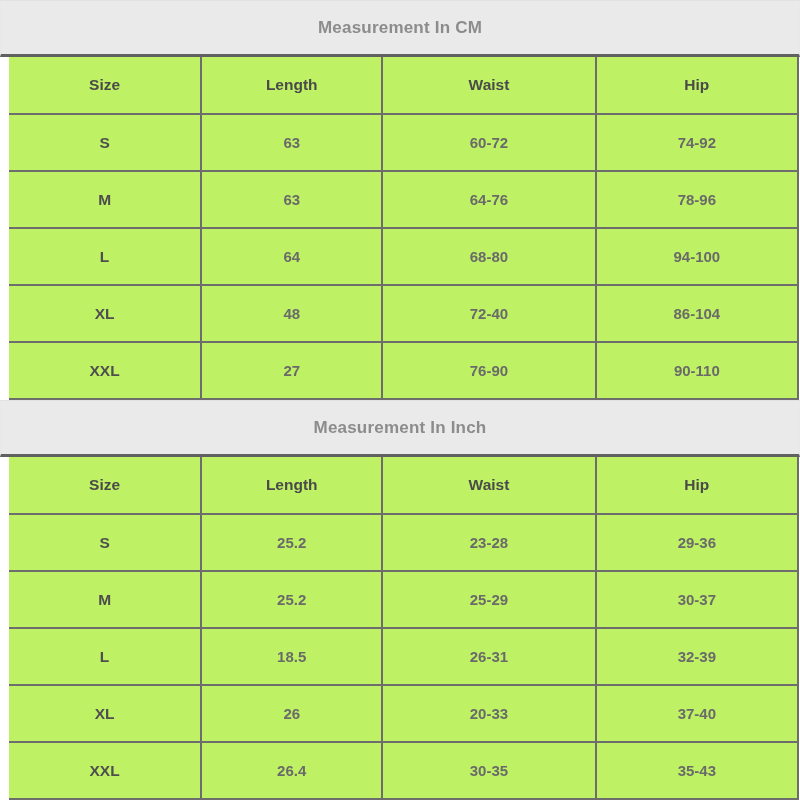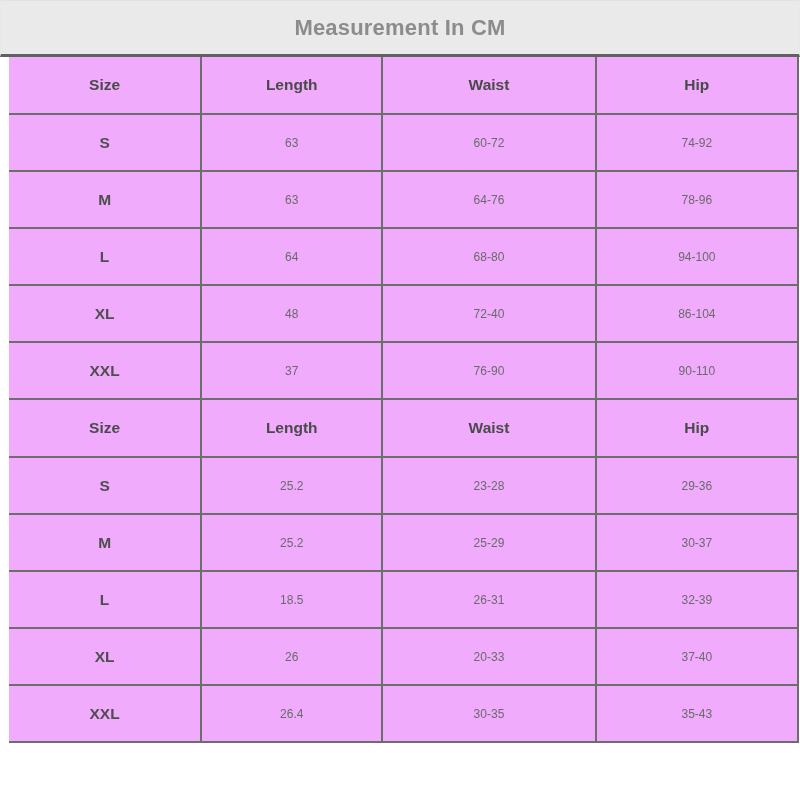--- a/index.html
+++ b/index.html
@@ -31,21 +31,21 @@
     border-top: 1px solid #e2e2e2;
     border-bottom: 3px solid #616161;
     border-left: 1px solid #e8e8e8;
     border-right: 1px solid #e8e8e8;
     box-sizing: border-box;
     display: flex;
     align-items: center;
     justify-content: center;
   }
   .section-banner-text {
-    font-size: 22px;
+    font-size: 17px;
     font-weight: bold;
     color: #8c8c8c;
     letter-spacing: 0.2px;
   }
   table.size-table {
     border-collapse: collapse;
     width: 790px;
     margin: 0 0 0 9px;
     table-layout: fixed;
   }
@@ -55,35 +55,35 @@
   table.size-table col.c-hip    { width: 200px; }
 
   table.size-table th,
   table.size-table td {
     border-right: 2px solid #6d6d6d;
     border-bottom: 2px solid #6d6d6d;
     height: 57px;
     text-align: center;
     vertical-align: middle;
     padding: 0;
-    background: #f0abfc;
+    background: #bef264;
     box-sizing: border-box;
   }
   table.size-table th:last-child,
   table.size-table td:last-child {
     border-right: 2px solid #6d6d6d;
   }
   table.size-table thead th {
     font-size: 15.5px;
     font-weight: bold;
     color: #4a4a4a;
   }
   table.size-table tbody td {
-    font-size: 12px;
-    font-weight: normal;
+    font-size: 15px;
+    font-weight: bold;
     color: #6a6a6a;
   }
   table.size-table tbody td.size-cell {
     font-weight: bold;
     color: #4e4e4e;
     font-size: 15.5px;
   }
   
   table.size-table th.first-col,
   table.size-table td.first-col {
@@ -138,29 +138,32 @@
           <td>94-100</td>
         </tr>
         <tr>
           <td class="first-col size-cell">XL</td>
           <td>48</td>
           <td>72-40</td>
           <td>86-104</td>
         </tr>
         <tr>
           <td class="first-col size-cell">XXL</td>
-          <td>37</td>
+          <td>27</td>
           <td>76-90</td>
           <td>90-110</td>
         </tr>
       </tbody>
     </table>
   </div>
 
   <div class="section">
+    <div class="section-banner">
+      <span class="section-banner-text">Measurement In Inch</span>
+    </div>
     <table class="size-table">
       <colgroup>
         <col class="c-size">
           <col class="c-length">
           <col class="c-waist">
           <col class="c-hip">
       </colgroup>
       <thead>
         <tr>
           <th class="first-col">Size</th>

